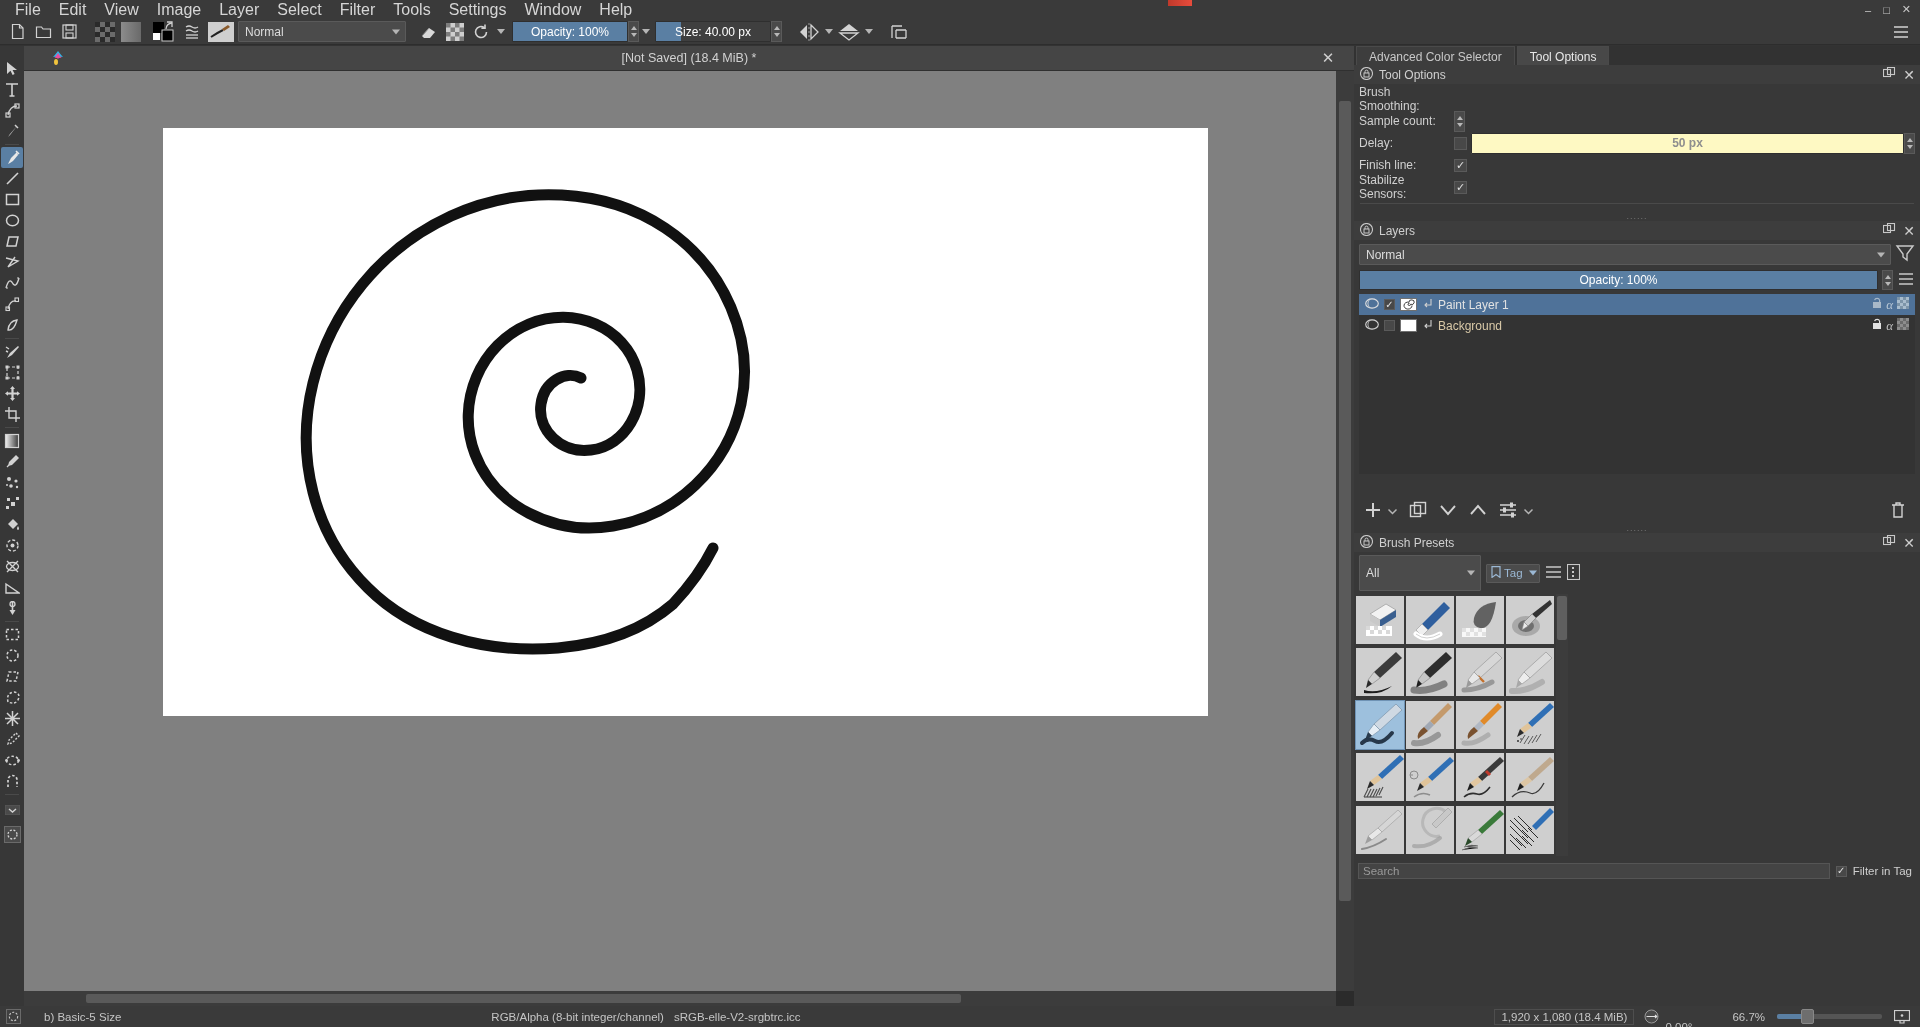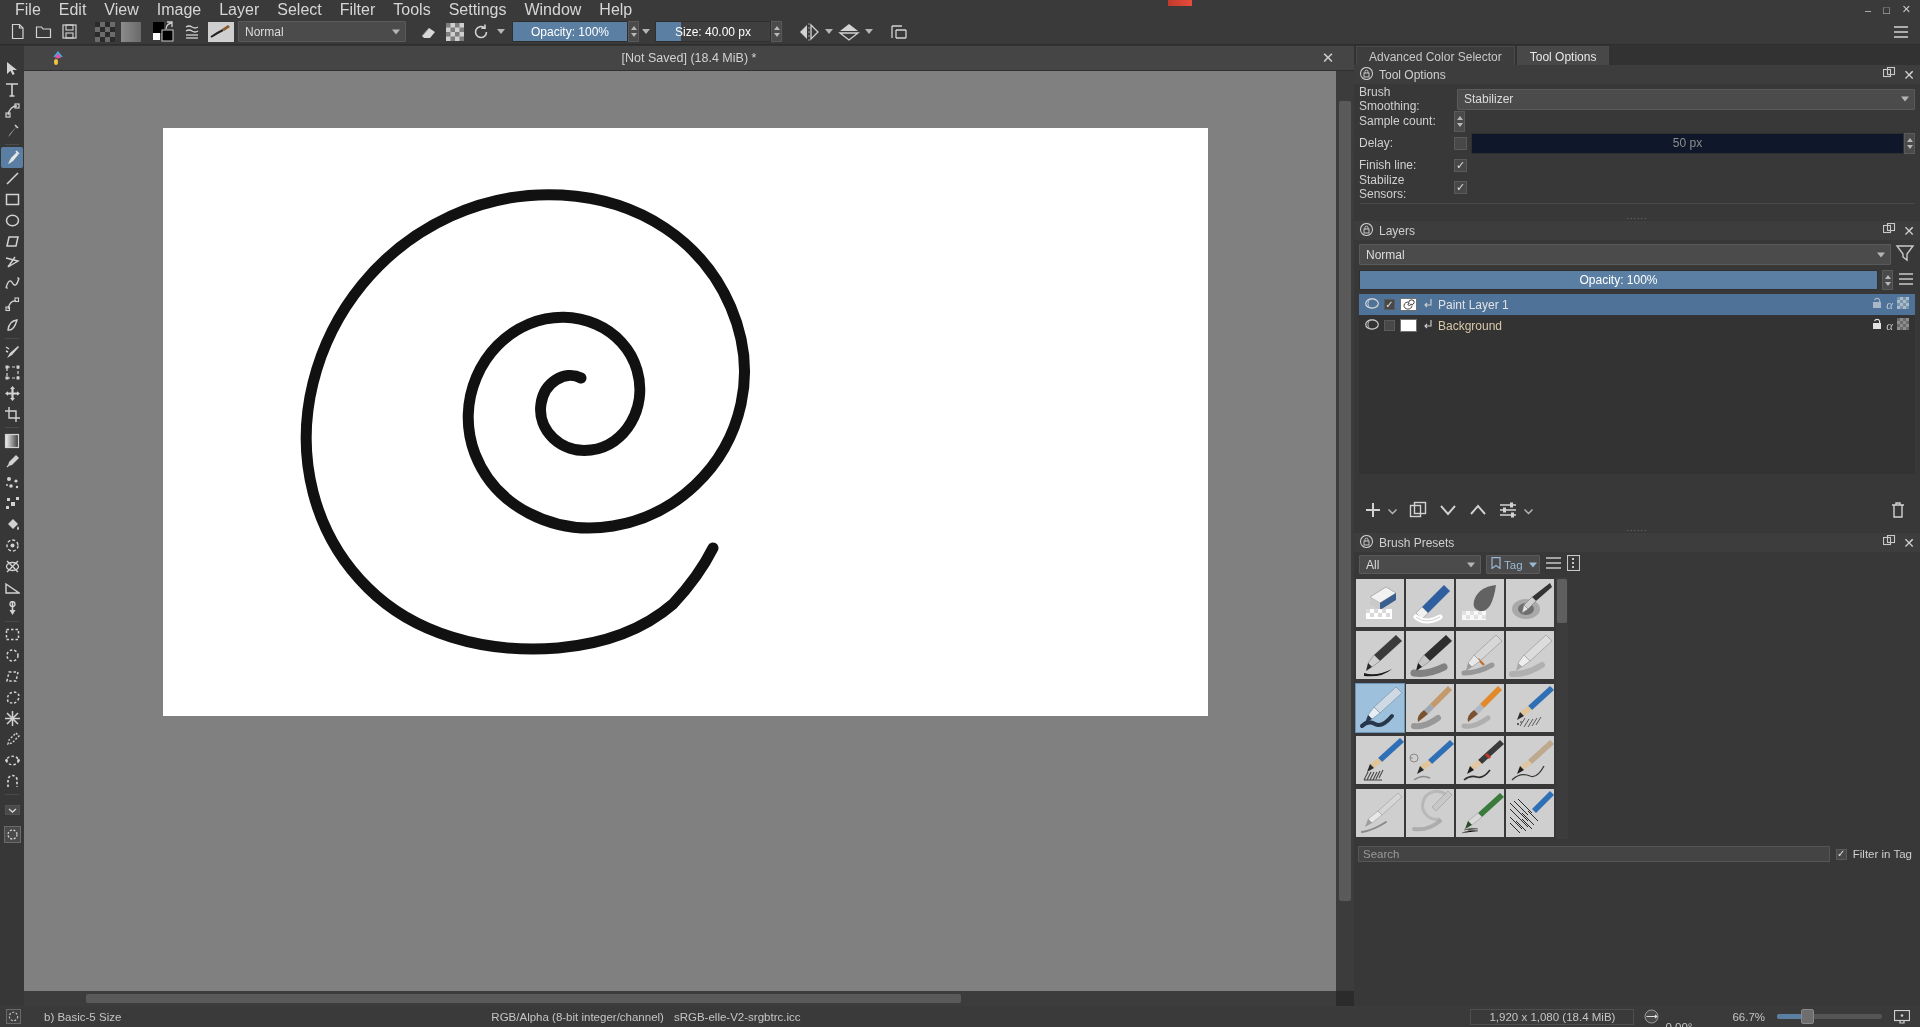--- a/index.html
+++ b/index.html
@@ -163,21 +163,21 @@
     flex:1; height:16px; background:#444444; border:1px solid #555555;
     color:#9a9a9a; font-size:11.5px; padding:0 4px; line-height:14px;
   }
 
   
   .statusbar {
     position:absolute; left:0; top:1006px; width:1920px; height:21px;
     background:#3a3a3a; display:flex; align-items:center;
     font-size:11.5px; color:#c5c5c5;
   }
-  .sb-pill { border:1px solid #4e4e4e; padding:1px 18px; }
+  .sb-pill { border:1px solid #4e4e4e; padding:1px 6px; }
   .zoomslider { width:105px; height:5px; background:#555; position:relative; border-radius:2px;}
   .zoomslider .zfill { position:absolute;left:0;top:0;height:5px;width:26px;background:#5a7fa3;border-radius:2px;}
   .zoomslider .zknob { position:absolute;left:24px;top:-5px;width:13px;height:15px;background:#6e6e6e;border:1px solid #888;border-radius:2px;}
 </style>
 </head>
 <body>
 
 <div id="app">
 
   <div class="menubar">
@@ -680,38 +680,34 @@
             </svg>
         </span>
         <span style="color:#cfcfcf;font-size:14px;line-height:12px;">✕</span>
       </span>
     </div>
 
     <div style="padding-top:4px;">
 
       <div class="optrow">
         <span class="lbl">Brush Smoothing:</span>
-        <div class="combo" style="flex:1;margin-left:3px;">
-          <span>Stabilizer</span>
-          <span class="arw"></span>
-        </div>
       </div>
 
       <div class="optrow">
         <span class="lbl">Sample count:</span>
         <div class="spin">
             <i class="up"></i>
             <i class="dn"></i>
           </div>
       </div>
 
       <div class="optrow">
         <span class="lbl">Delay:</span>
         <span class="chk off"></span>
-        <div class="sliderfield" style="flex:1;margin-left:4px;color:#8e8e8e;background:#0f172a;">
+        <div class="sliderfield" style="flex:1;margin-left:4px;color:#8e8e8e;background:#fef9c3;font-weight:bold;">
           <span>50 px</span>
         </div>
         <div class="spin">
             <i class="up"></i>
             <i class="dn"></i>
           </div>
       </div>
 
       <div class="optrow">
         <span class="lbl">Finish line:</span>
@@ -938,21 +934,21 @@
           <svg width="13" height="12" viewBox="0 0 13 12">
               <rect x="0.5" y="2.5" width="7" height="7" fill="none" stroke="#c8c8c8" stroke-width="1.1"></rect>
               <rect x="4.5" y="0.5" width="7" height="7" fill="none" stroke="#c8c8c8" stroke-width="1.1"></rect>
             </svg>
         </span>
         <span style="color:#cfcfcf;font-size:14px;line-height:12px;">✕</span>
       </span>
     </div>
 
     <div style="display:flex;align-items:center;gap:5px;padding:3px 5px 0 5px;">
-      <div class="combo" style="width:122px;height:19px;">
+      <div class="combo" style="width:122px;height:36px;">
         <span>All</span>
         <span class="arw"></span>
       </div>
       <div class="combo" style="width:54px;height:19px;padding-left:4px;">
         <span style="margin-right:3px;">
           <svg width="10" height="12" viewBox="0 0 10 12">
               <path d="M1 0.6 h8 v10.8 L5 8.5 L1 11.4z" fill="none" stroke="#9bb8d4" stroke-width="1.2"></path>
             </svg>
         </span>
         <span style="color:#9bb8d4;font-size:11.5px;">Tag</span>

